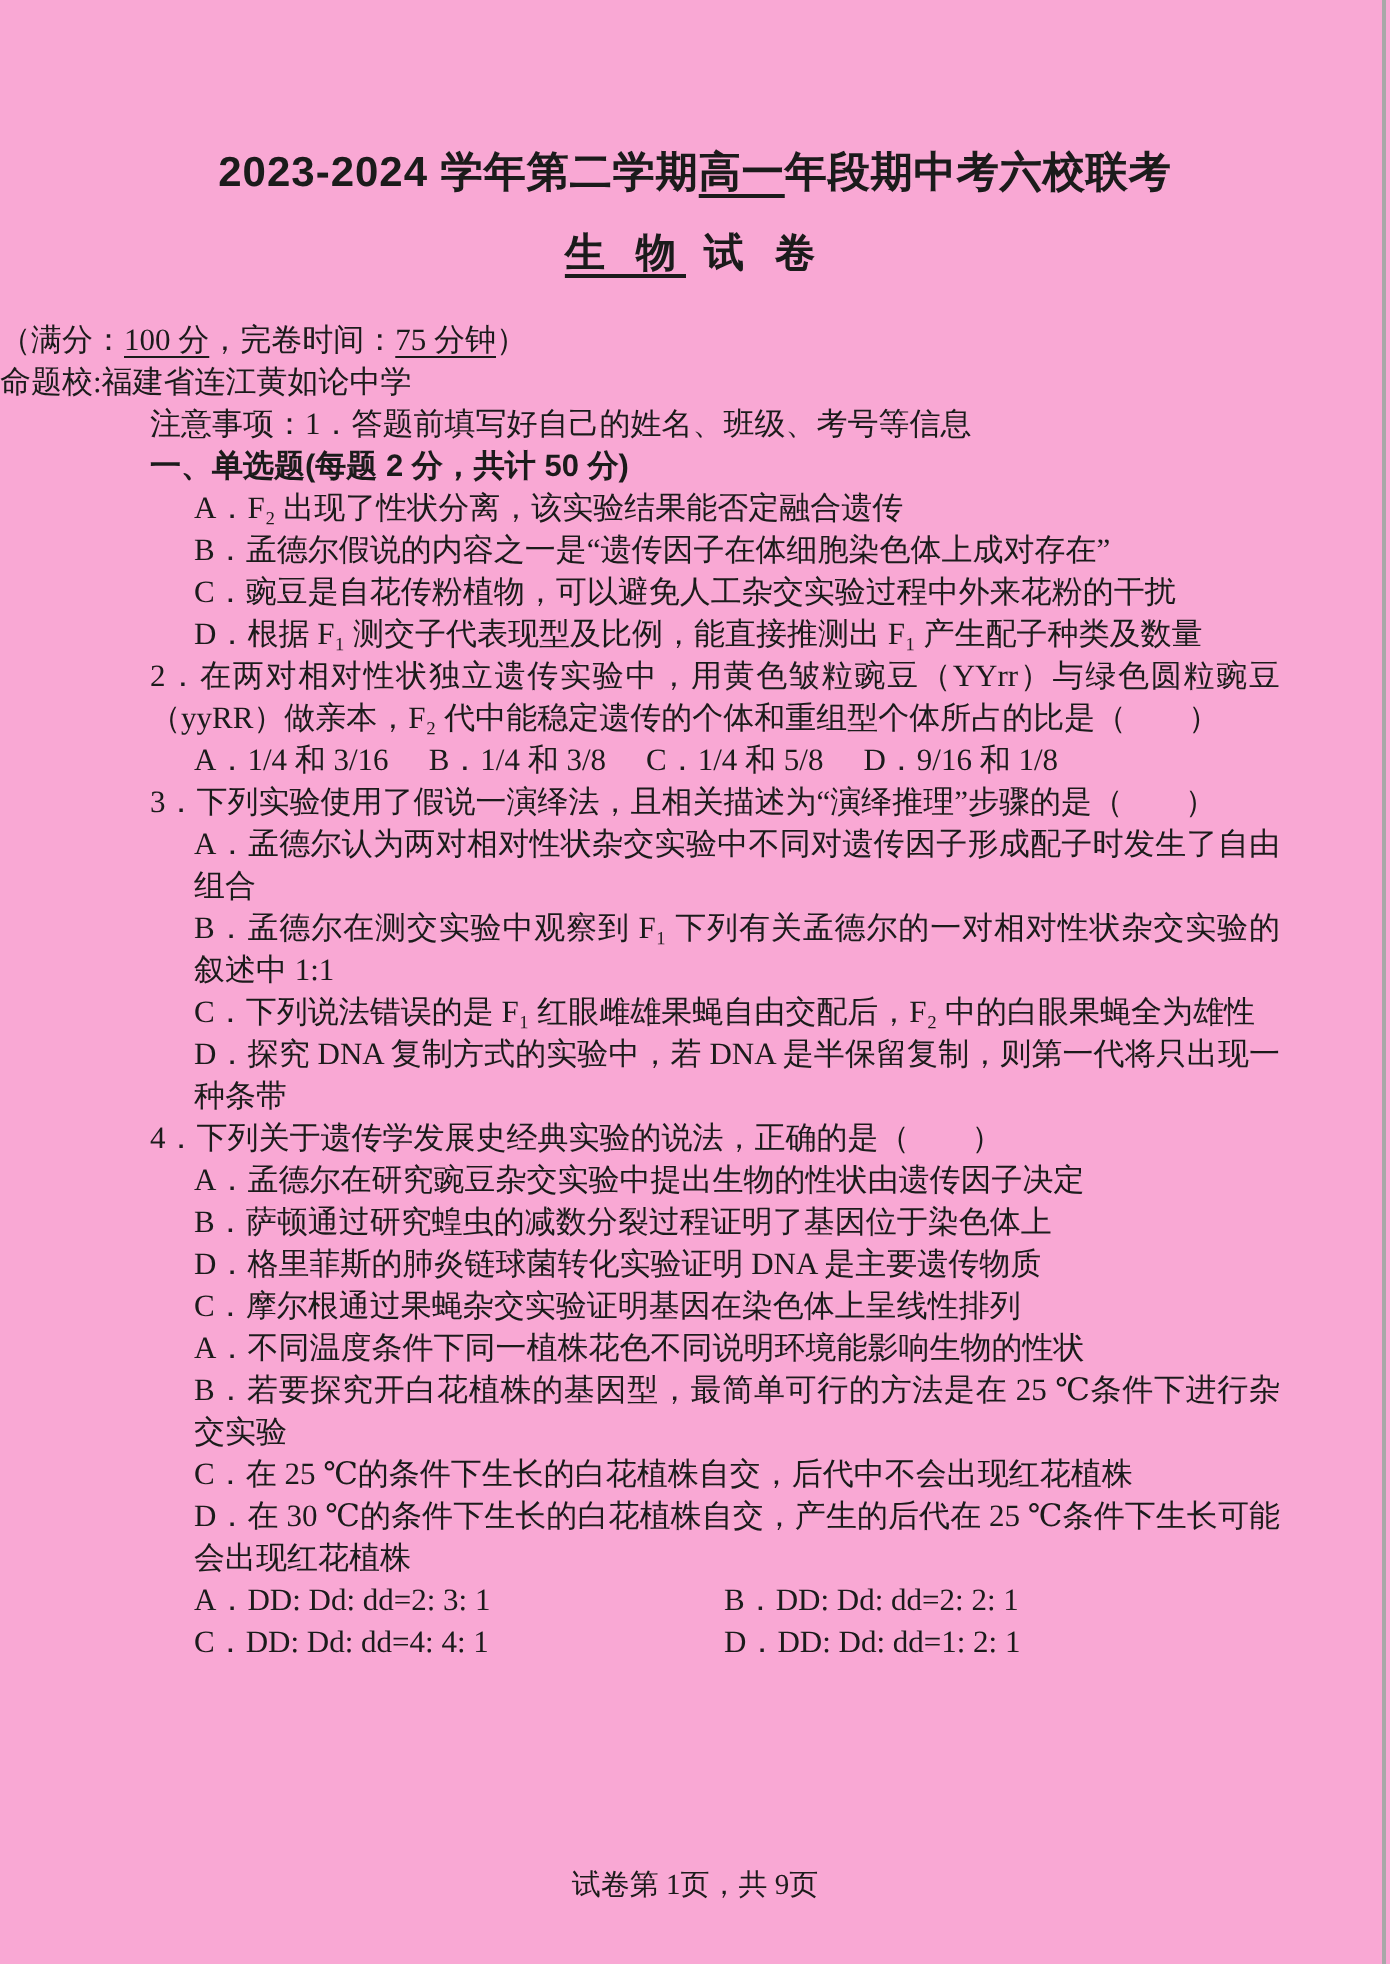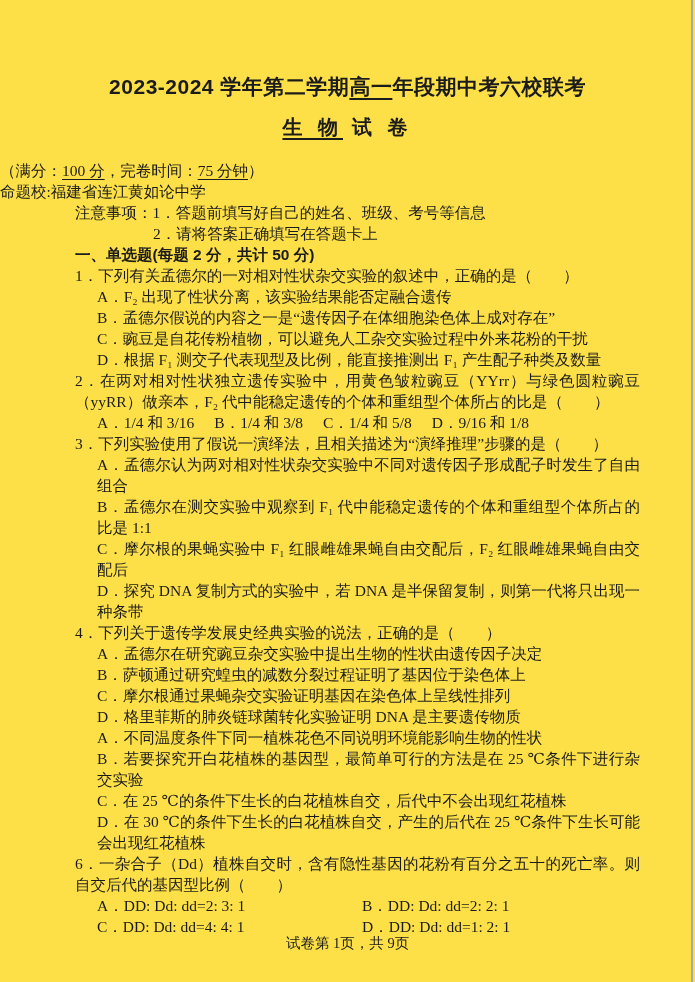--- a/index.html
+++ b/index.html
@@ -1,20 +1,20 @@
 <!DOCTYPE html>
 <html><head>
 <meta charset="utf-8">
 <style>
   html,body { margin:0; padding:0; background:#e8e8e8; }
   .page {
     position:relative;
     width:695px; height:982px;
     margin:0 auto;
-    background:#fde047;
+    background:#f9a8d4;
     color:#1b1b1b;
     font-family:"Liberation Serif","DejaVu Serif",serif;
     overflow:hidden;
   }
   .edge-line {
     position:absolute; top:0; right:2px; width:2px; height:100%;
     background:#a8a8a8;
   }
   
   .exam-title {
@@ -78,26 +78,24 @@
 
   <h2 class="paper-title"><span class="u-title">生 物</span><span class="rest">试 卷</span></h2>
 
   <div class="center-line info-line"><span>（满分：</span><span class="u-thin">100 分</span><span>，完卷时间：</span><span class="u-thin">75 分钟</span><span>）</span></div>
 
   <div class="center-line">命题校:福建省连江黄如论中学</div>
 
   <div class="body">
 
     <div class="notice-row"><span>注意事项：</span><span>1．答题前填写好自己的姓名、班级、考号等信息</span></div>
-    <div class="notice-row notice-indent">2．请将答案正确填写在答题卡上</div>
 
     <h3 class="section-title">一、单选题(每题 2 分，共计 50 分)</h3>
 
     <div class="q">
-      <p class="stem">1．下列有关孟德尔的一对相对性状杂交实验的叙述中，正确的是（　　）</p>
       <div class="opts">
         <p class="opt">A．F₂ 出现了性状分离，该实验结果能否定融合遗传</p>
         <p class="opt">B．孟德尔假说的内容之一是“遗传因子在体细胞染色体上成对存在”</p>
         <p class="opt">C．豌豆是自花传粉植物，可以避免人工杂交实验过程中外来花粉的干扰</p>
         <p class="opt">D．根据 F₁ 测交子代表现型及比例，能直接推测出 F₁ 产生配子种类及数量</p>
       </div>
     </div>
 
     <div class="q">
       <p class="stem">2．在两对相对性状独立遗传实验中，用黄色皱粒豌豆（YYrr）与绿色圆粒豌豆（yyRR）做亲本，F₂ 代中能稳定遗传的个体和重组型个体所占的比是（　　）</p>
@@ -106,47 +104,46 @@
         <p class="opt">B．1/4 和 3/8</p>
         <p class="opt">C．1/4 和 5/8</p>
         <p class="opt">D．9/16 和 1/8</p>
       </div>
     </div>
 
     <div class="q">
       <p class="stem">3．下列实验使用了假说一演绎法，且相关描述为“演绎推理”步骤的是（　　）</p>
       <div class="opts">
         <p class="opt">A．孟德尔认为两对相对性状杂交实验中不同对遗传因子形成配子时发生了自由组合</p>
-        <p class="opt">B．孟德尔在测交实验中观察到 F₁ 代中能稳定遗传的个体和重组型个体所占的比是 1:1</p>
-        <p class="opt">C．摩尔根的果蝇实验中 F₁ 红眼雌雄果蝇自由交配后，F₂ 红眼雌雄果蝇自由交配后</p>
+        <p class="opt">B．孟德尔在测交实验中观察到 F₁ 下列有关孟德尔的一对相对性状杂交实验的叙述中 1:1</p>
+        <p class="opt">C．下列说法错误的是 F₁ 红眼雌雄果蝇自由交配后，F₂ 中的白眼果蝇全为雄性</p>
         <p class="opt">D．探究 DNA 复制方式的实验中，若 DNA 是半保留复制，则第一代将只出现一种条带</p>
       </div>
     </div>
 
     <div class="q">
       <p class="stem">4．下列关于遗传学发展史经典实验的说法，正确的是（　　）</p>
       <div class="opts">
         <p class="opt">A．孟德尔在研究豌豆杂交实验中提出生物的性状由遗传因子决定</p>
         <p class="opt">B．萨顿通过研究蝗虫的减数分裂过程证明了基因位于染色体上</p>
+        <p class="opt">D．格里菲斯的肺炎链球菌转化实验证明 DNA 是主要遗传物质</p>
         <p class="opt">C．摩尔根通过果蝇杂交实验证明基因在染色体上呈线性排列</p>
-        <p class="opt">D．格里菲斯的肺炎链球菌转化实验证明 DNA 是主要遗传物质</p>
       </div>
     </div>
 
     <div class="q">
       <div class="opts">
         <p class="opt">A．不同温度条件下同一植株花色不同说明环境能影响生物的性状</p>
         <p class="opt">B．若要探究开白花植株的基因型，最简单可行的方法是在 25 ℃条件下进行杂交实验</p>
         <p class="opt">C．在 25 ℃的条件下生长的白花植株自交，后代中不会出现红花植株</p>
         <p class="opt">D．在 30 ℃的条件下生长的白花植株自交，产生的后代在 25 ℃条件下生长可能会出现红花植株</p>
       </div>
     </div>
 
     <div class="q">
-      <p class="stem">6．一杂合子（Dd）植株自交时，含有隐性基因的花粉有百分之五十的死亡率。则自交后代的基因型比例（　　）</p>
       <div class="opts-grid">
         <p class="opt">A．DD: Dd: dd=2: 3: 1</p>
         <p class="opt">B．DD: Dd: dd=2: 2: 1</p>
         <p class="opt">C．DD: Dd: dd=4: 4: 1</p>
         <p class="opt">D．DD: Dd: dd=1: 2: 1</p>
       </div>
     </div>
 
   </div>
 

